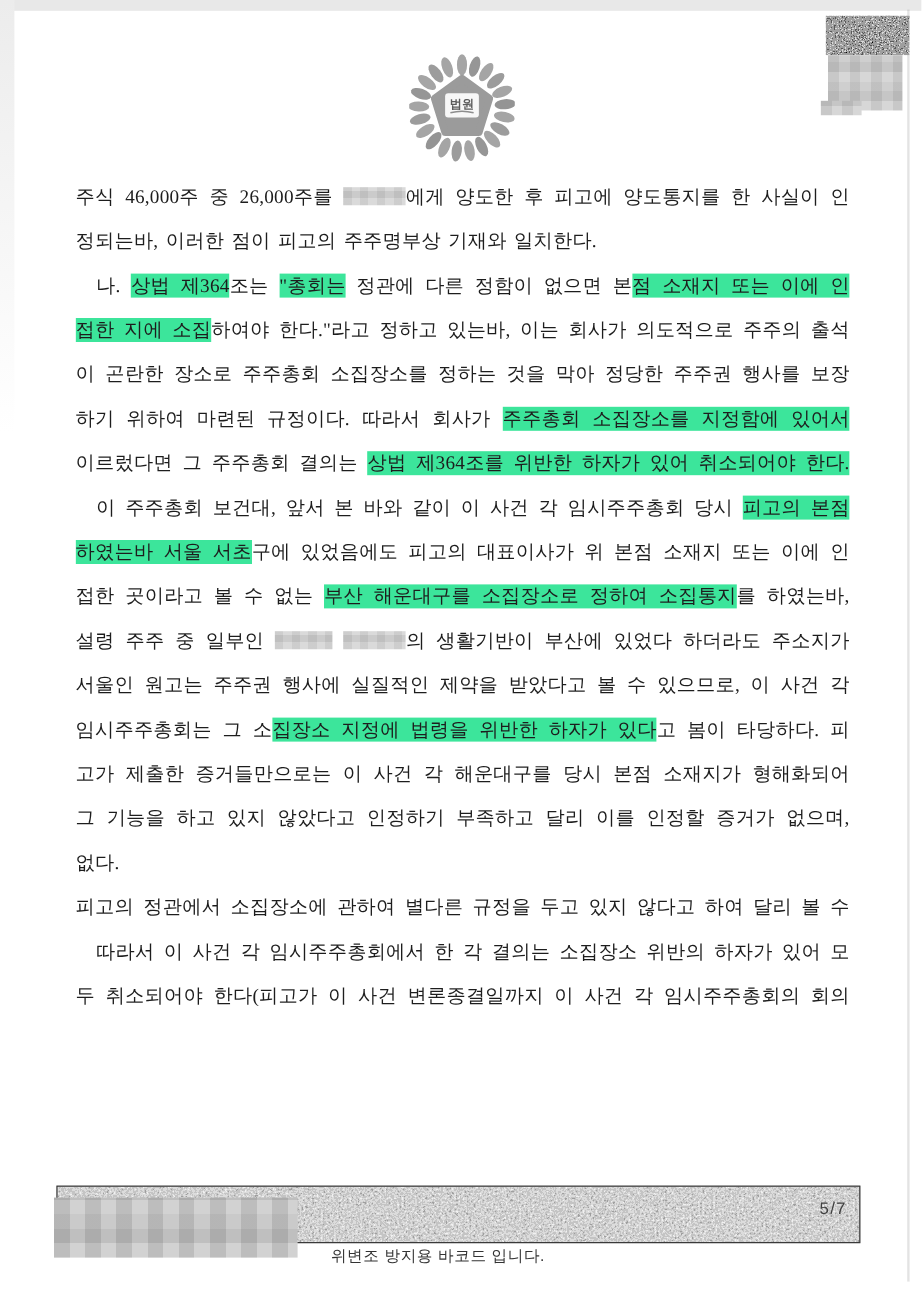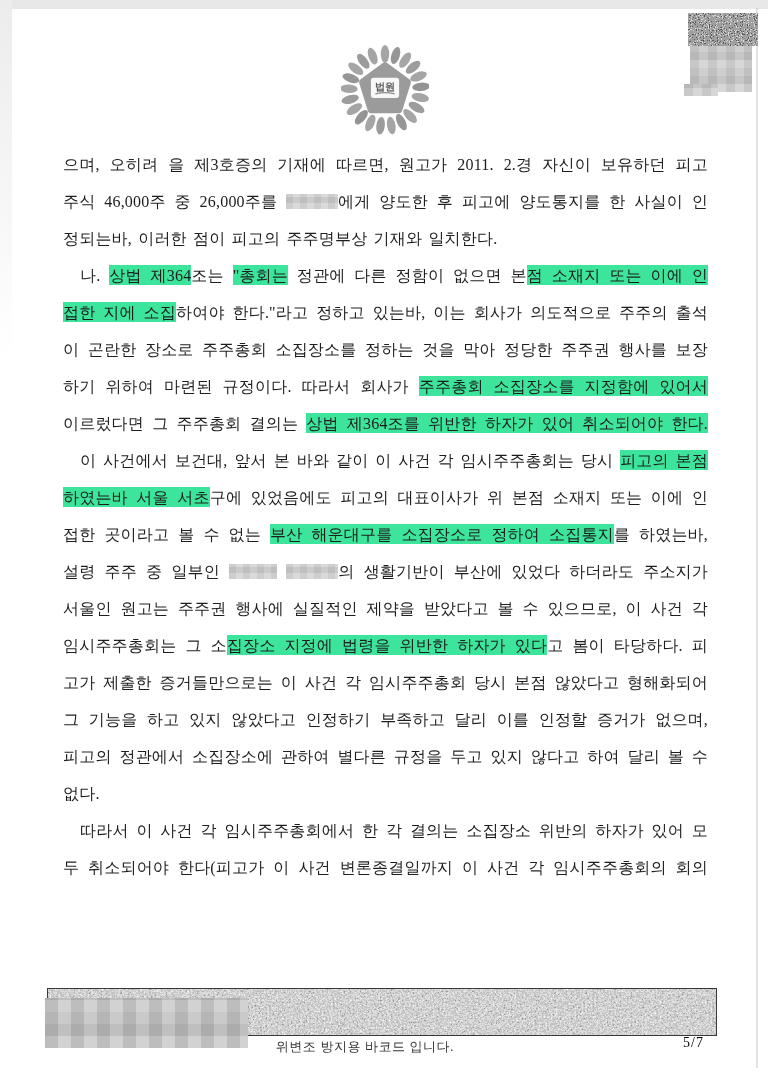--- a/index.html
+++ b/index.html
@@ -45,22 +45,22 @@
   
   .barcode{position:absolute;left:47px;top:988px;width:668px;height:46px;border:1px solid #3a3a3a;overflow:hidden;background:#bdbdbd;}
   .barcode svg{display:block;}
   .barcode-redact{position:absolute;left:45px;top:998px;width:203px;height:50px;
     background-image:
       repeating-linear-gradient(90deg, rgba(0,0,0,0.10) 0 13px, rgba(0,0,0,0) 13px 26px),
       repeating-linear-gradient(0deg, #d2d2d2 0 12px, #bfbfbf 12px 24px, #cacaca 24px 36px);
   }
   .barcode-caption{position:absolute;left:265px;top:1038px;width:200px;text-align:center;
     font-family:"Liberation Sans","DejaVu Sans",sans-serif;font-size:13px;color:#333;letter-spacing:0.5px;}
-  .page-number{position:absolute;left:683px;top:1035px;width:50px;
-    font-family:Liberation Serif, serif;font-size:14px;color:#000000;letter-spacing:1px;}
+  .page-number{position:absolute;left:683px;top:999px;width:50px;
+    font-family:Liberation Sans, sans-serif;font-size:14px;color:#404040;letter-spacing:1px;}
 </style>
 </head>
 <body>
 
 <div class="top-edge"></div>
 <div class="left-edge"></div>
 <div class="right-line"></div>
 
 <div class="seal">
   <svg width="88" height="92" viewBox="0 0 100 104" xmlns="http://www.w3.org/2000/svg">
@@ -106,38 +106,37 @@
         <feFuncA type="linear" slope="0" intercept="1"></feFuncA>
       </feComponentTransfer>
     </filter>
     <rect width="70" height="33" filter="url(#nzDark)"></rect>
   </svg>
 </div>
 <div class="stamp-gray mosaic"></div>
 <div class="stamp-gray2 mosaic"></div>
 
 <div class="doc-text">
-    <div class="line"><span>으며, 오히려 을 제3호증의 기재에 따르면, 원고가 2011. 2.경 자신이 보유하던 피고</span></div>
     <div class="line"><span>주식 46,000주 중 26,000주를 </span><span class="redact" style="width: 52px;"></span><span>에게 양도한 후 피고에 양도통지를 한 사실이 인</span></div>
     <div class="line nojust"><span>정되는바, 이러한 점이 피고의 주주명부상 기재와 일치한다.</span></div>
     <div class="line indent"><span>나. </span><span class="hl">상법 제364</span><span>조는 </span><span class="hl">"총회는</span><span> 정관에 다른 정함이 없으면 본</span><span class="hl">점 소재지 또는 이에 인</span></div>
     <div class="line"><span class="hl">접한 지에 소집</span><span>하여야 한다."라고 정하고 있는바, 이는 회사가 의도적으로 주주의 출석</span></div>
     <div class="line"><span>이 곤란한 장소로 주주총회 소집장소를 정하는 것을 막아 정당한 주주권 행사를 보장</span></div>
     <div class="line"><span>하기 위하여 마련된 규정이다. 따라서 회사가 </span><span class="hl">주주총회 소집장소를 지정함에 있어서</span></div>
     <div class="line"><span>이르렀다면 그 주주총회 결의는 </span><span class="hl">상법 제364조를 위반한 하자가 있어 취소되어야 한다.</span></div>
-    <div class="line indent"><span>이 사건에서 보건대, 앞서 본 바와 같이 이 사건 각 임시주주총회는 당시 </span><span class="hl">피고의 본점</span></div>
+    <div class="line indent"><span>이 주주총회 보건대, 앞서 본 바와 같이 이 사건 각 임시주주총회 당시 </span><span class="hl">피고의 본점</span></div>
     <div class="line"><span class="hl">하였는바 서울 서초</span><span>구에 있었음에도 피고의 대표이사가 위 본점 소재지 또는 이에 인</span></div>
     <div class="line"><span>접한 곳이라고 볼 수 없는 </span><span class="hl">부산 해운대구를 소집장소로 정하여 소집통지</span><span>를 하였는바,</span></div>
     <div class="line"><span>설령 주주 중 일부인 </span><span class="redact" style="width: 48px;"></span><span> </span><span class="redact" style="width: 52px;"></span><span>의 생활기반이 부산에 있었다 하더라도 주소지가</span></div>
     <div class="line"><span>서울인 원고는 주주권 행사에 실질적인 제약을 받았다고 볼 수 있으므로, 이 사건 각</span></div>
     <div class="line"><span>임시주주총회는 그 소</span><span class="hl">집장소 지정에 법령을 위반한 하자가 있다</span><span>고 봄이 타당하다. 피</span></div>
-    <div class="line"><span>고가 제출한 증거들만으로는 이 사건 각 임시주주총회 당시 본점 않았다고 형해화되어</span></div>
+    <div class="line"><span>고가 제출한 증거들만으로는 이 사건 각 해운대구를 당시 본점 소재지가 형해화되어</span></div>
     <div class="line"><span>그 기능을 하고 있지 않았다고 인정하기 부족하고 달리 이를 인정할 증거가 없으며,</span></div>
+    <div class="line nojust"><span>없다.</span></div>
     <div class="line"><span>피고의 정관에서 소집장소에 관하여 별다른 규정을 두고 있지 않다고 하여 달리 볼 수</span></div>
-    <div class="line nojust"><span>없다.</span></div>
     <div class="line indent"><span>따라서 이 사건 각 임시주주총회에서 한 각 결의는 소집장소 위반의 하자가 있어 모</span></div>
     <div class="line"><span>두 취소되어야 한다(피고가 이 사건 변론종결일까지 이 사건 각 임시주주총회의 회의</span></div>
   </div>
 
 <div class="barcode">
   <svg width="668" height="46" xmlns="http://www.w3.org/2000/svg">
     <filter id="nzBar">
       <feTurbulence type="fractalNoise" baseFrequency="0.55" numOctaves="3" seed="11" stitchTiles="stitch"></feTurbulence>
       <feColorMatrix type="saturate" values="0"></feColorMatrix>
       <feComponentTransfer>

